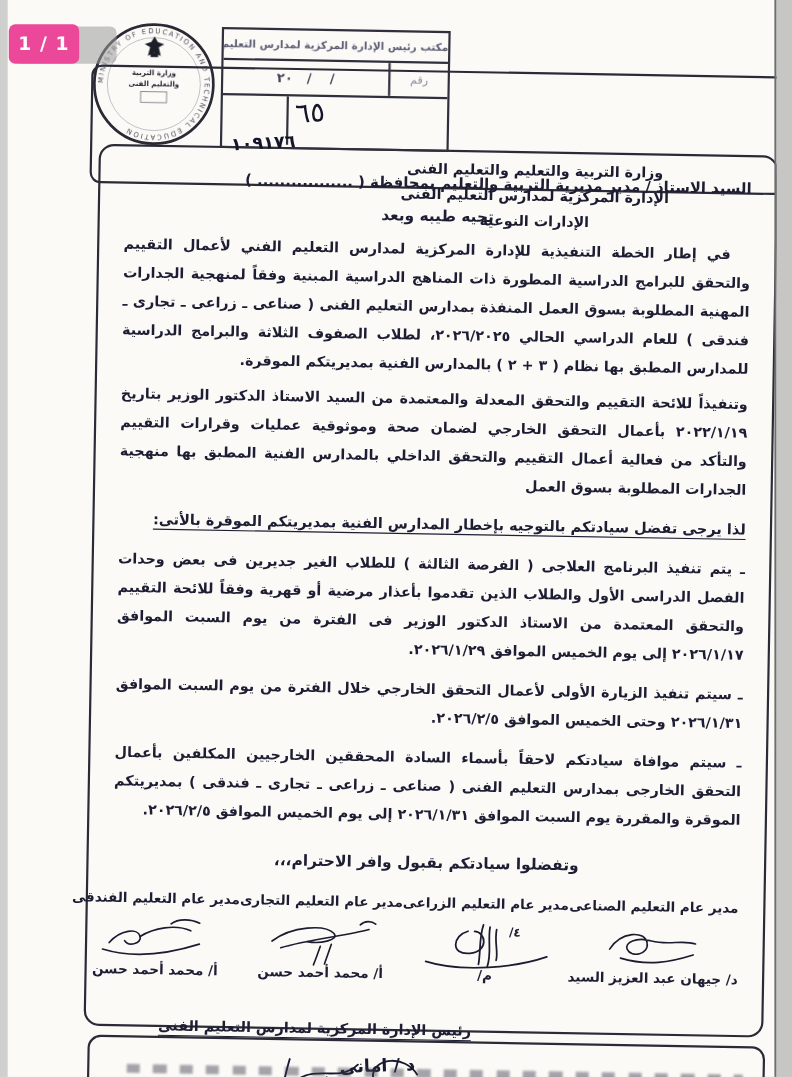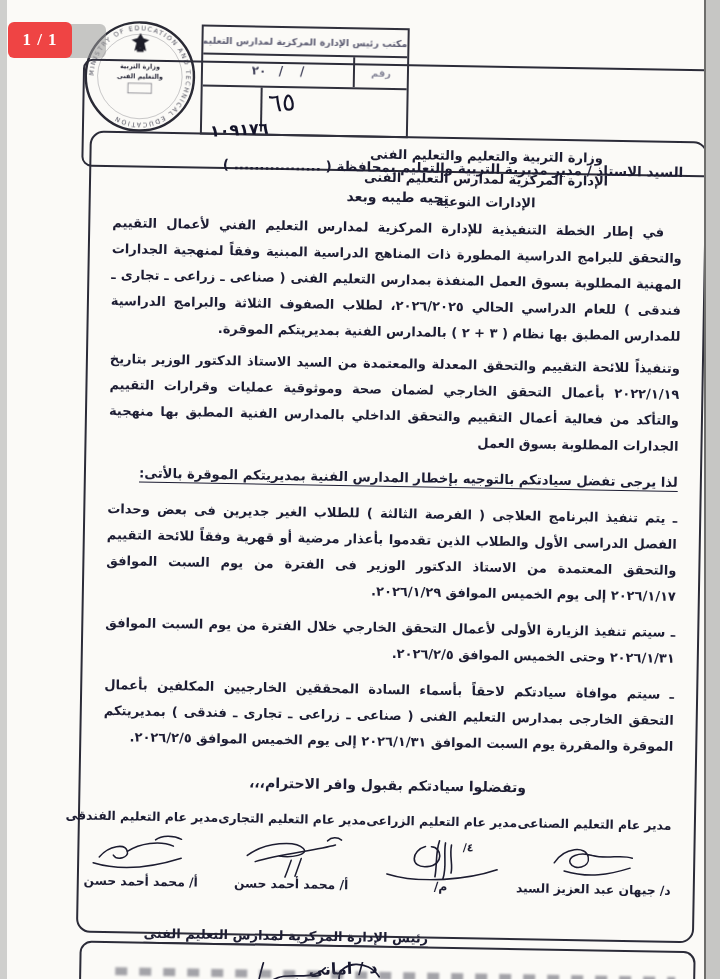--- a/index.html
+++ b/index.html
@@ -12,24 +12,23 @@
   .paper{
     position:absolute;left:7px;top:0;width:700px;height:979px;
     background:#fbfaf7;overflow:hidden;
   }
   .scan-edge-line{position:absolute;top:0;left:704px;width:2px;height:979px;background:#6e6e6c;}
   .scan-edge-band{position:absolute;top:0;left:706px;width:14px;height:979px;background:#c6c6c4;}
 
   .badge-shadow{position:absolute;left:14px;top:24px;width:92px;height:34px;background:#9b9b9b;opacity:.55;border-radius:6px;z-index:9;}
   .page-badge{
     position:absolute;left:8px;top:22px;width:64px;height:36px;z-index:10;
-    background:#ef4444;border-radius:6px;color:#fff;
+    background:#ec4899;border-radius:6px;color:#fff;
     font-size:17px;font-weight:bold;display:flex;align-items:center;justify-content:center;
     letter-spacing:1px;
-    font-family:Liberation Serif, serif;
   }
 
   .tilt{position:absolute;left:0;top:0;width:720px;height:979px;transform:rotate(1deg);transform-origin:390px 300px;}
 
   .header-box{
     position:absolute;left:72px;top:64px;width:628px;height:104px;
     border:2px solid #2b2b38;border-radius:10px;
   }
   .ministry-text{
     position:absolute;right:60px;top:78px;width:330px;direction:rtl;text-align:center;
@@ -38,21 +37,21 @@
   .seal{position:absolute;left:70px;top:22px;}
 
   .stamp{
     position:absolute;left:190px;top:28px;width:204px;height:106px;
     border:2px solid #30303c;z-index:3;direction:rtl;
   }
   .stamp-row1{height:26px;border-bottom:2px solid #30303c;display:flex;align-items:center;justify-content:center;}
   .stamp-office{font-size:9.5px;font-weight:bold;color:#5c5c72;filter:blur(0.6px);white-space:nowrap;overflow:hidden;}
   .stamp-row2{height:30px;border-bottom:2px solid #30303c;display:flex;direction:rtl;}
   .stamp-ref{width:52px;border-left:2px solid #30303c;display:flex;align-items:center;justify-content:center;
-    font-size:10px;color:#8a8a9c;filter:blur(0.7px);font-weight:bold;}
+    font-size:10px;color:#8a8a9c;filter:blur(0.7px);font-weight:normal;}
   .stamp-date{flex:1;display:flex;align-items:center;justify-content:center;
     font-size:12px;color:#44445c;font-weight:bold;white-space:pre;filter:blur(0.3px);}
   .stamp-row3{position:relative;height:44px;}
   .stamp-vline{position:absolute;left:58px;top:0;width:2px;height:100%;background:#30303c;}
   .stamp-bignum{
     position:absolute;left:66px;top:0px;font-size:25px;color:#14142a;
     transform:rotate(-5deg);letter-spacing:6px;
   }
   .stamp-scrawl{
     position:absolute;left:8px;bottom:-8px;font-size:16px;color:#14142a;

